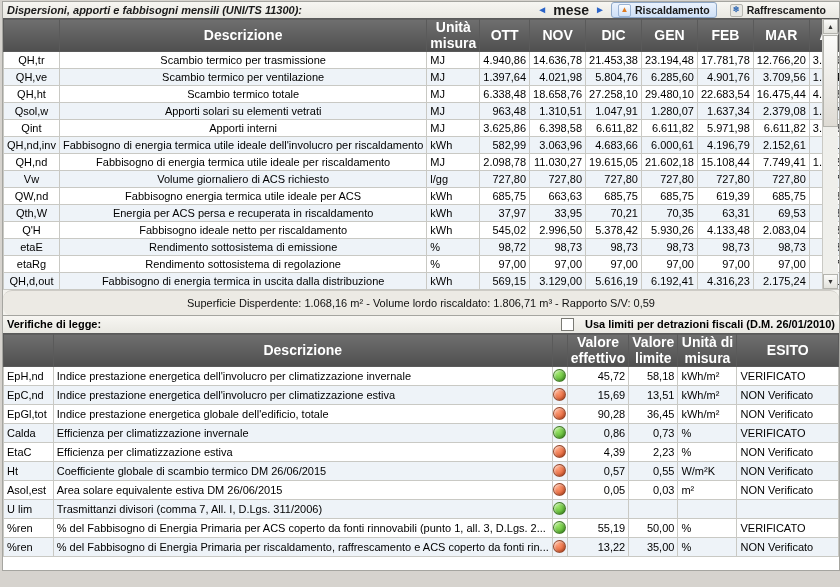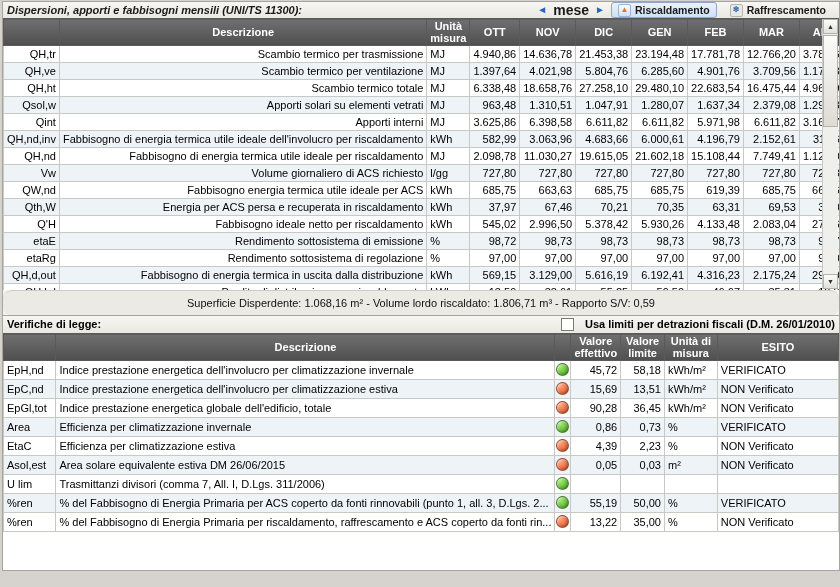--- a/index.html
+++ b/index.html
@@ -54,27 +54,27 @@
     padding:0 3px;
     height:16px;
     font-size:11px;
     white-space:nowrap;
     overflow:hidden;
   }
   thead th{
     background:linear-gradient(#6f6f6f,#4f4f4f);
     color:#fff;font-weight:bold;
     height:26px;border:1px solid #5a5a5a;
-    font-size:11px;
+    font-size:14px;
   }
   .grid-wrap{
     position:absolute;left:0;top:16px;right:0;bottom:26px;
     overflow:hidden;background:#fff;
   }
-  #top-grid td.desc{text-align:right;margin-top:39px;}
+  #top-grid td.desc{text-align:center;margin-top:39px;}
   #top-grid td.num{text-align:right;}
   #top-grid td.unit{text-align:left;}
   #top-grid tbody tr:nth-child(odd){background:#ffffff;}
   #top-grid tbody tr:nth-child(even){background:#eef3f8;}
   .col-code{width:62px;}
   .col-desc{width:auto;}
   .col-unit{width:42px;}
   .col-mon{width:50px;}
   
   .vscroll{
@@ -297,21 +297,21 @@
             <td class="num">685,75</td>
             <td class="num">619,39</td>
             <td class="num">685,75</td>
             <td class="num">663,63</td>
           </tr>
           <tr>
             <td class="desc">Qth,W</td>
             <td class="desc">Energia per ACS persa e recuperata in riscaldamento</td>
             <td class="unit">kWh</td>
             <td class="num">37,97</td>
-            <td class="num">67,46</td>
+            <td class="num">33,95</td>
             <td class="num">70,21</td>
             <td class="num">70,35</td>
             <td class="num">63,31</td>
             <td class="num">69,53</td>
             <td class="num">33,08</td>
           </tr>
           <tr>
             <td class="desc">Q'H</td>
             <td class="desc">Fabbisogno ideale netto per riscaldamento</td>
             <td class="unit">kWh</td>
@@ -446,38 +446,47 @@
           <tr>
             <td class="desc">EpGl,tot</td>
             <td class="desc">Indice prestazione energetica globale dell'edificio, totale</td>
             <td class="led"><span class="led-dot led-red"></span></td>
             <td class="num">90,28</td>
             <td class="num">36,45</td>
             <td class="unit">kWh/m²</td>
             <td class="esito">NON Verificato</td>
           </tr>
           <tr>
-            <td class="desc">Area</td>
+            <td class="desc">Calda</td>
             <td class="desc">Efficienza per climatizzazione invernale</td>
             <td class="led"><span class="led-dot led-green"></span></td>
             <td class="num">0,86</td>
             <td class="num">0,73</td>
             <td class="unit">%</td>
             <td class="esito">VERIFICATO</td>
           </tr>
           <tr>
             <td class="desc">EtaC</td>
             <td class="desc">Efficienza per climatizzazione estiva</td>
             <td class="led"><span class="led-dot led-red"></span></td>
             <td class="num">4,39</td>
             <td class="num">2,23</td>
             <td class="unit">%</td>
             <td class="esito">NON Verificato</td>
           </tr>
           <tr>
+            <td class="desc">Ht</td>
+            <td class="desc">Coefficiente globale di scambio termico DM 26/06/2015</td>
+            <td class="led"><span class="led-dot led-red"></span></td>
+            <td class="num">0,57</td>
+            <td class="num">0,55</td>
+            <td class="unit">W/m²K</td>
+            <td class="esito">NON Verificato</td>
+          </tr>
+          <tr>
             <td class="desc">Asol,est</td>
             <td class="desc">Area solare equivalente estiva DM 26/06/2015</td>
             <td class="led"><span class="led-dot led-red"></span></td>
             <td class="num">0,05</td>
             <td class="num">0,03</td>
             <td class="unit">m²</td>
             <td class="esito">NON Verificato</td>
           </tr>
           <tr>
             <td class="desc">U lim</td>

